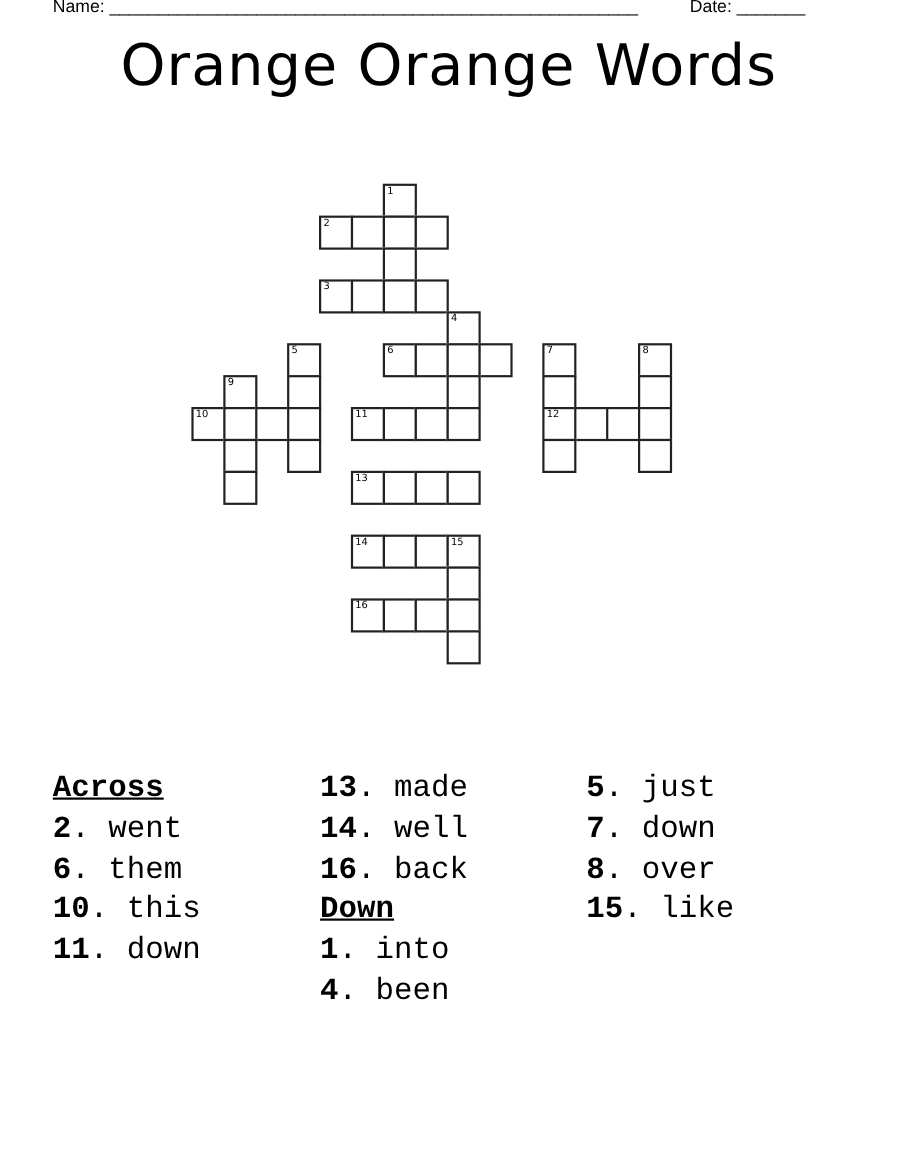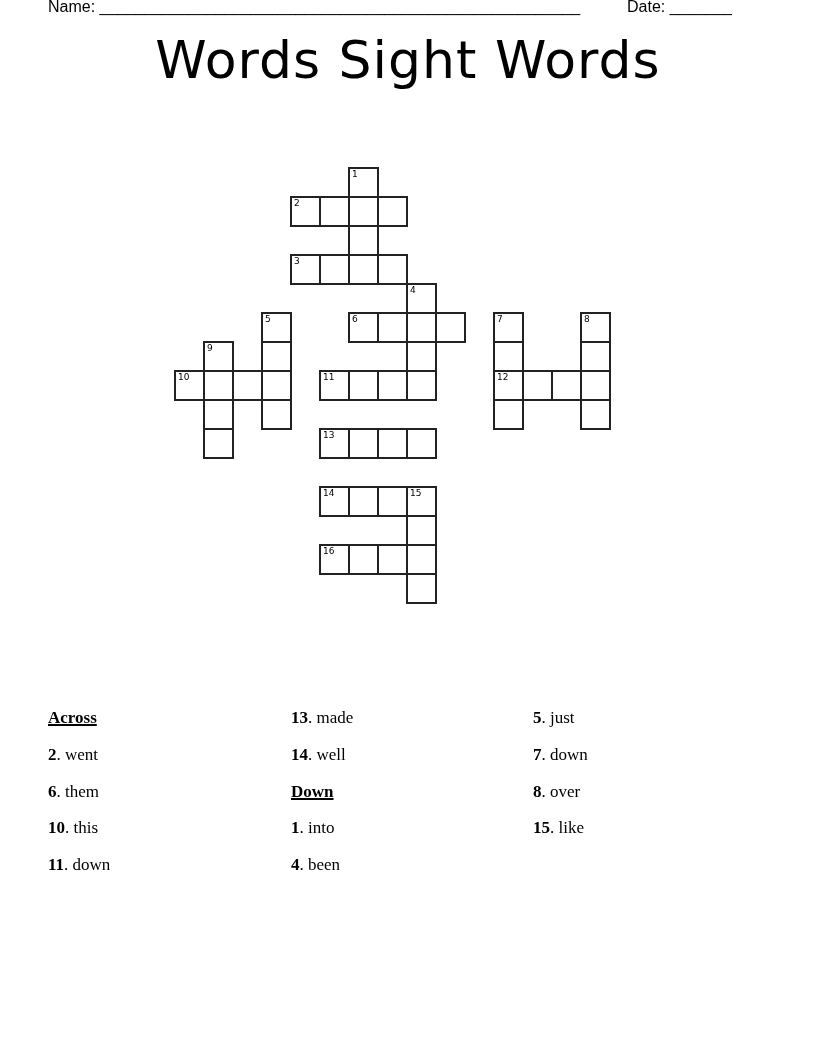--- a/index.html
+++ b/index.html
@@ -3,32 +3,32 @@
 <meta charset="utf-8">
 <style>
   html, body { margin: 0; padding: 0; background: #ffffff; }
   body { width: 816px; height: 1056px; position: relative; overflow: hidden; font-family: "Liberation Sans", sans-serif; color: #000; }
   .header-line { position: absolute; top: -2px; left: 48px; font-size: 16px; white-space: pre; font-family: "Liberation Sans", sans-serif; }
   .header-date { position: absolute; top: -2px; left: 627px; font-size: 16px; white-space: pre; font-family: "Liberation Sans", sans-serif; }
   .title { position: absolute; top: 30px; left: 0; width: 816px; text-align: center; font-size: 52px; font-family: "DejaVu Sans", sans-serif; letter-spacing: 1px; }
   .grid { position: absolute; left: 175px; top: 168px; width: 450px; height: 440px; }
   .cell { position: absolute; width: 29px; height: 29px; box-sizing: border-box; border: 2px solid #222; background: #fff; margin-left: -1px; margin-top: -1px; width: 31px; height: 31px; }
   .cell .num { position: absolute; top: 0px; left: 2px; font-size: 9px; line-height: 10px; font-family: "DejaVu Sans", sans-serif; color: #000; }
-  .clue-col { position: absolute; top: 700px; font-family: Liberation Serif, serif; font-size: 17px; line-height: 36.8px; }
+  .clue-col { position: absolute; top: 700px; font-family: Liberation Mono, monospace; font-size: 28px; line-height: 36.8px; }
   .clue { white-space: nowrap; height: 36.8px; }
   .clue .n { font-weight: bold; }
   .section-head { font-weight: bold; text-decoration: underline; text-decoration-thickness: 2px; height: 36.8px; }
 </style>
 </head>
 <body>
 
 <div class="header-line">Name: ______________________________________________________</div>
 <div class="header-date">Date: _______</div>
 
-<div class="title">Words Sight Words</div>
+<div class="title">Orange Orange Words</div>
 
 <div class="grid" id="grid">
     <div class="cell" style="left: 174px; top: 0px;">
       <span class="num">1</span>
     </div>
     <div class="cell" style="left: 116px; top: 29px;">
       <span class="num">2</span>
     </div>
     <div class="cell" style="left: 145px; top: 29px;"></div>
     <div class="cell" style="left: 174px; top: 29px;"></div>
@@ -116,20 +116,21 @@
   <div class="section-head">Across</div>
   <div class="clue"><span class="n">2</span>. <span>went</span></div>
   <div class="clue"><span class="n">6</span>. <span>them</span></div>
   <div class="clue"><span class="n">10</span>. <span>this</span></div>
   <div class="clue"><span class="n">11</span>. <span>down</span></div>
 </div>
 
 <div class="clue-col" style="left:291px;">
   <div class="clue"><span class="n">13</span>. <span>made</span></div>
   <div class="clue"><span class="n">14</span>. <span>well</span></div>
+  <div class="clue"><span class="n">16</span>. <span>back</span></div>
   <div class="section-head">Down</div>
   <div class="clue"><span class="n">1</span>. <span>into</span></div>
   <div class="clue"><span class="n">4</span>. <span>been</span></div>
 </div>
 
 <div class="clue-col" style="left:533px;">
   <div class="clue"><span class="n">5</span>. <span>just</span></div>
   <div class="clue"><span class="n">7</span>. <span>down</span></div>
   <div class="clue"><span class="n">8</span>. <span>over</span></div>
   <div class="clue"><span class="n">15</span>. <span>like</span></div>

